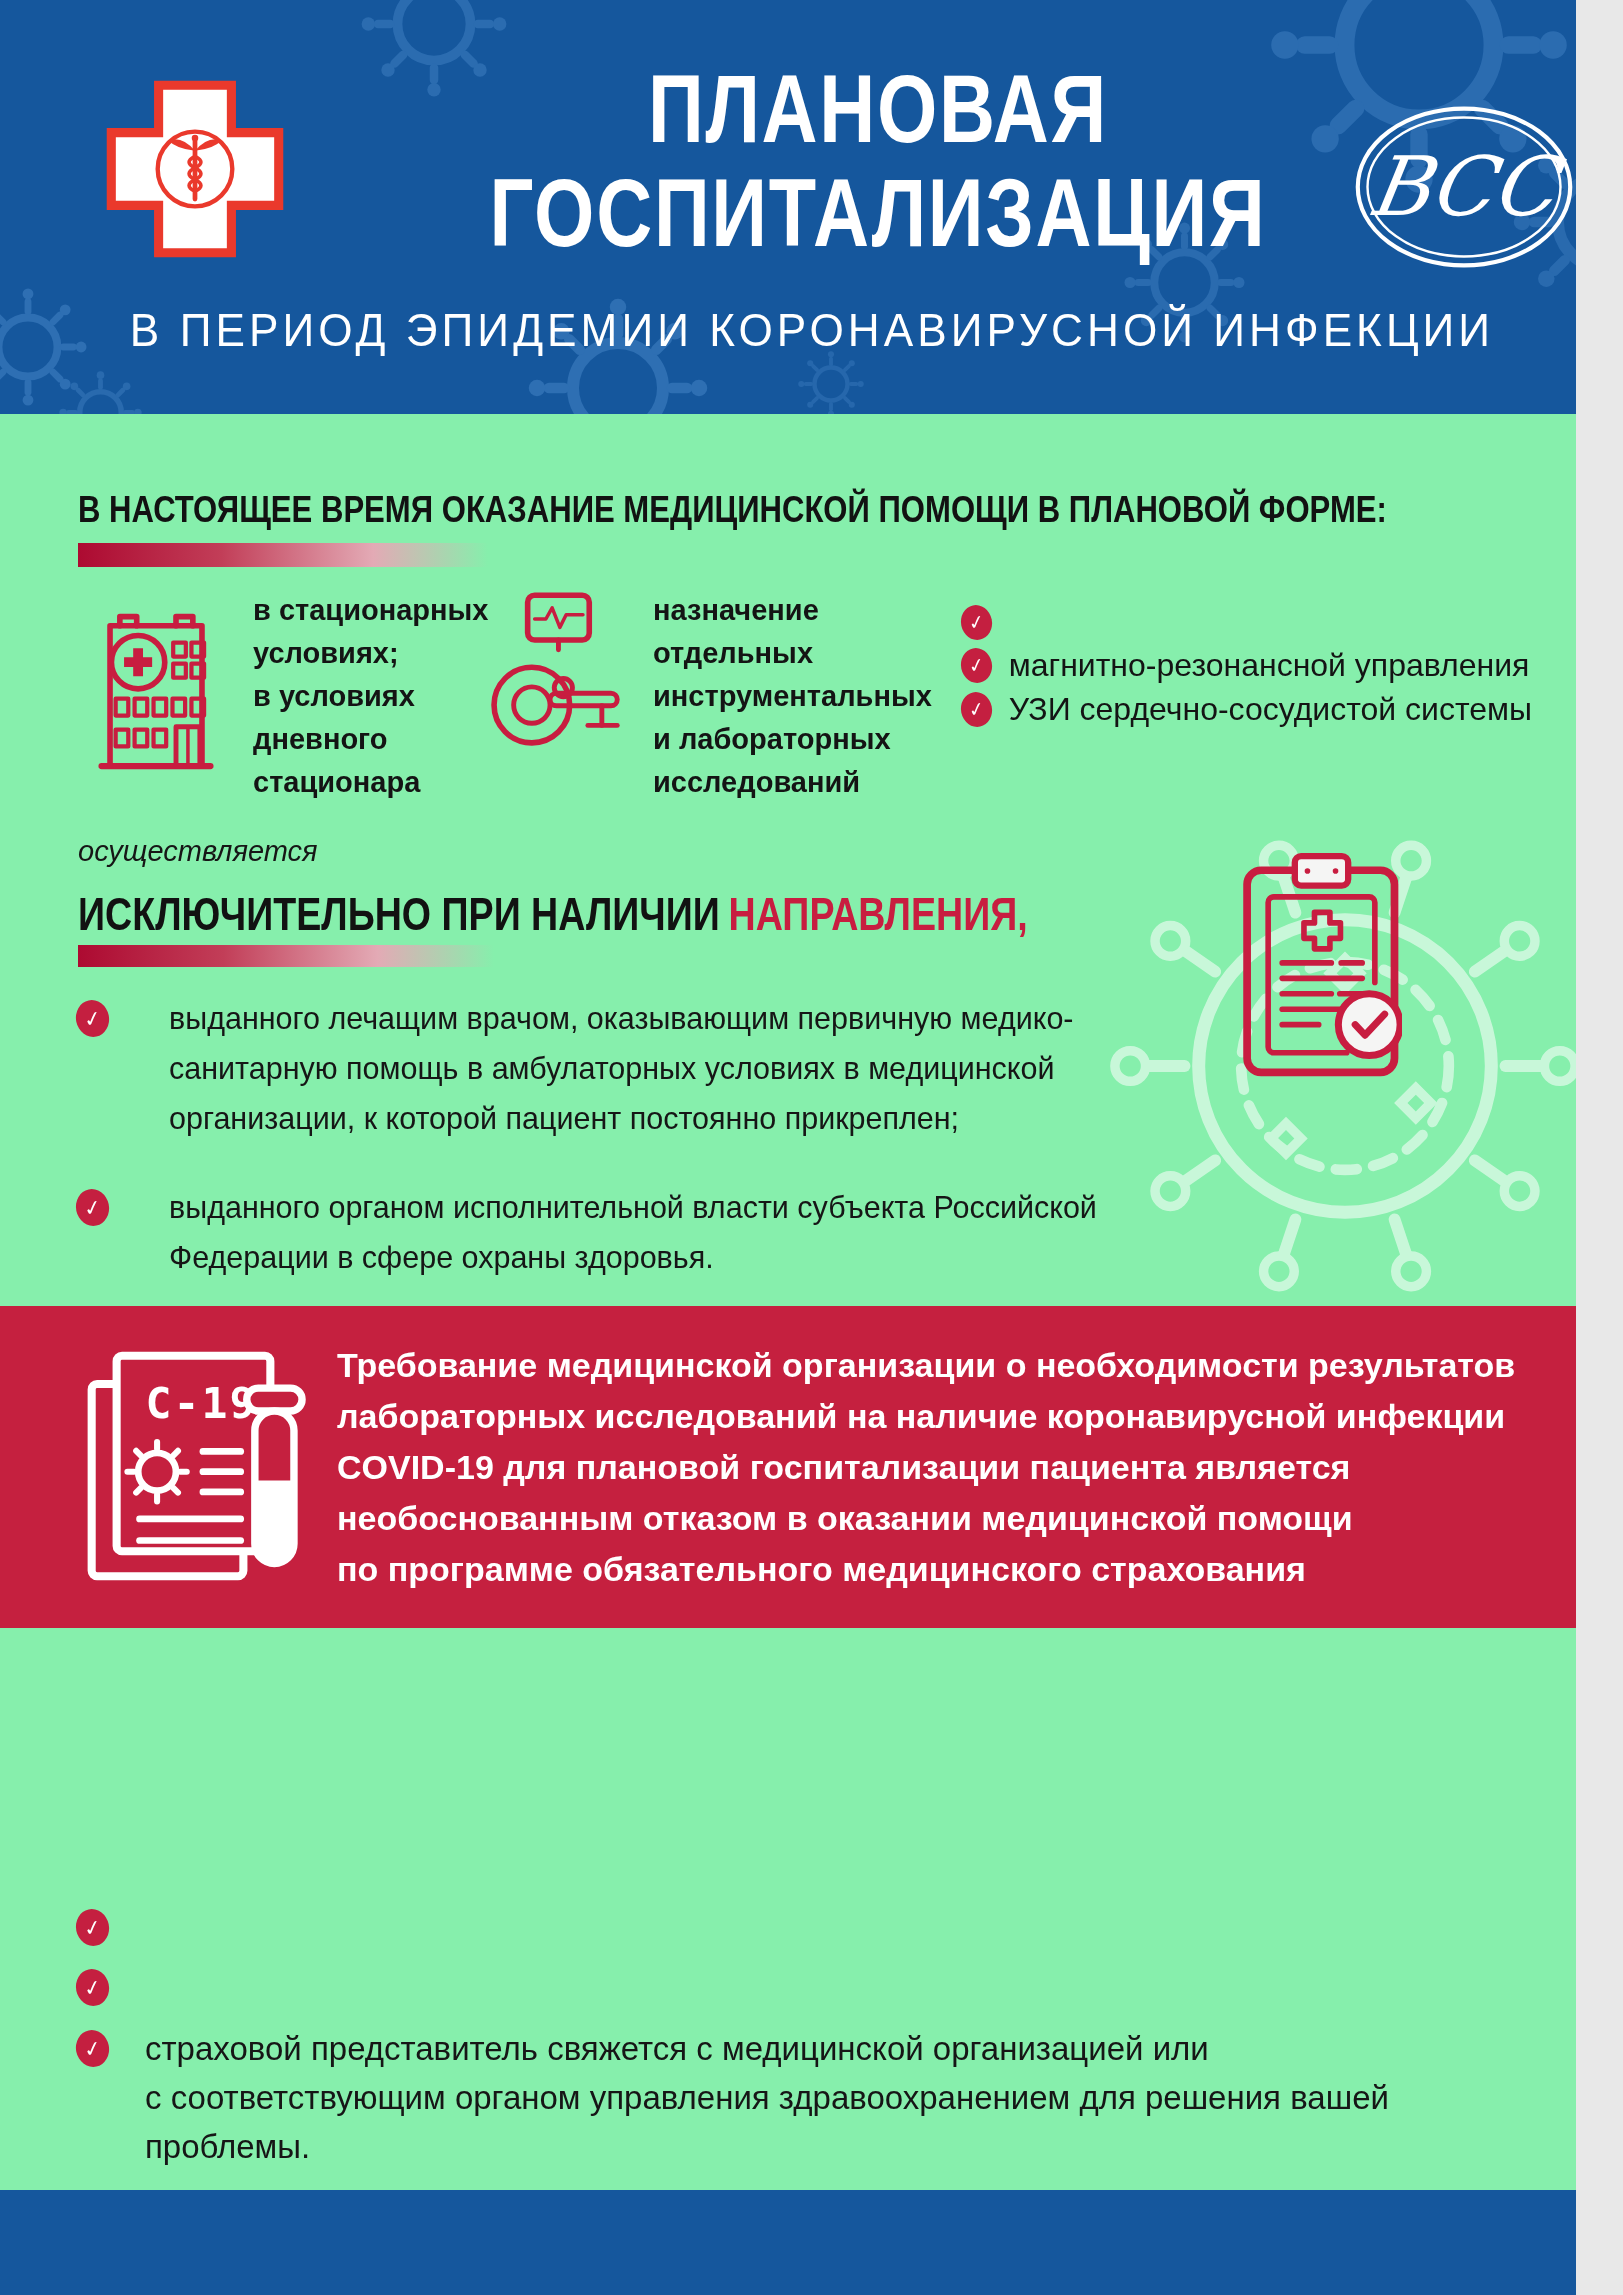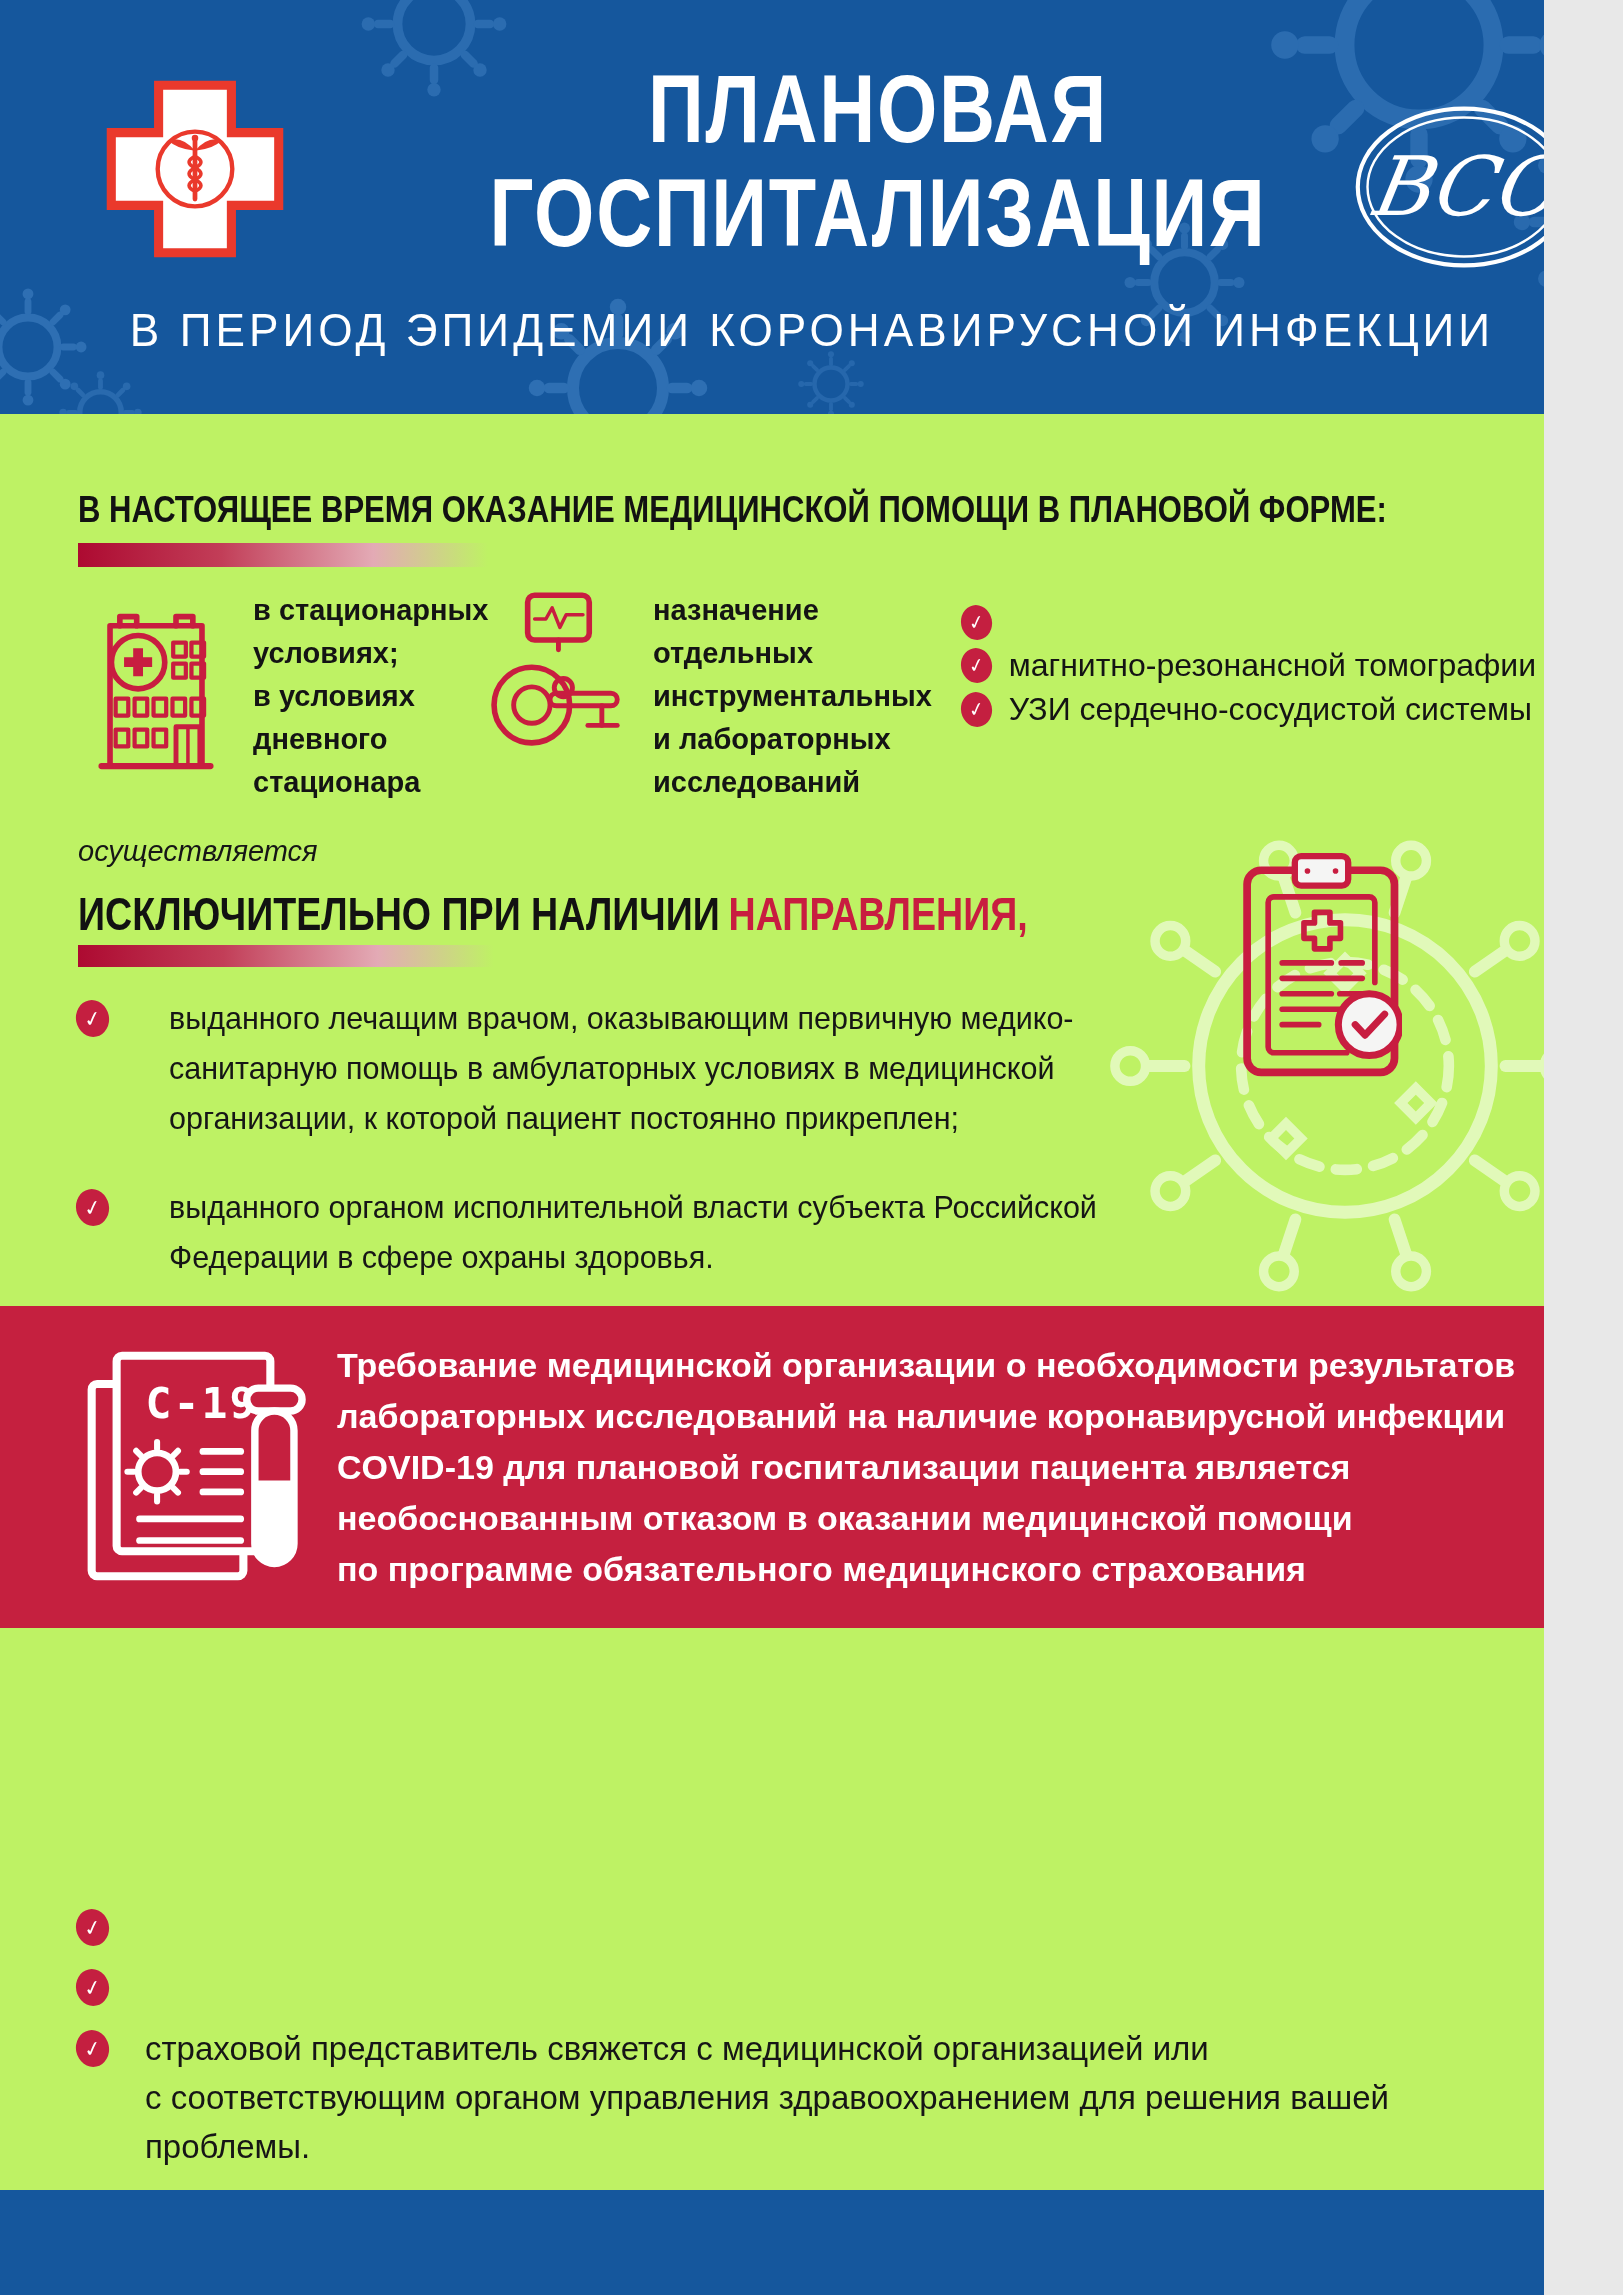--- a/index.html
+++ b/index.html
@@ -1,19 +1,20 @@
 <!DOCTYPE html>
 <html style="font-size:11px"><head>
 <meta charset="utf-8">
 <style>
   html,body{margin:0;padding:0;background:#e8e8e8;}
   .page{
     position:relative;width:1544px;height:2295px;overflow:hidden;
-    background:#bef264;color:#161616;
+    background:#86efac;color:#161616;
     font-family:"Liberation Sans","DejaVu Sans",sans-serif;
+    padding-left:32px;
   }
   
   .hdr{position:absolute;left:0;top:0;width:1624px;height:414px;background:#15579d;overflow:hidden;}
   .hdr-virus{position:absolute;color:#2e6fb3;}
   .title{
     position:absolute;left:878px;top:57px;transform:translateX(-50%) scaleX(.80);
     text-align:center;color:#fff;font-weight:bold;font-size:97px;line-height:104px;
     letter-spacing:2.1px;white-space:nowrap;
   }
   .subtitle{
@@ -232,21 +233,21 @@
 инструментальных
 и лабораторных
 исследований</div>
 
   <div class="cklist">
     <div class="ckrow">
       <span class="chk">✓</span>
     </div>
     <div class="ckrow">
       <span class="chk">✓</span>
-      <span>магнитно-резонансной томографии</span>
+      <span>магнитно-резонансной управления</span>
     </div>
     <div class="ckrow">
       <span class="chk">✓</span>
       <span>УЗИ сердечно-сосудистой системы</span>
     </div>
   </div>
 
   <div class="lead">осуществляется</div>
   <div class="h2">
     <span>ИСКЛЮЧИТЕЛЬНО ПРИ НАЛИЧИИ</span><span class="red">НАПРАВЛЕНИЯ,</span>

